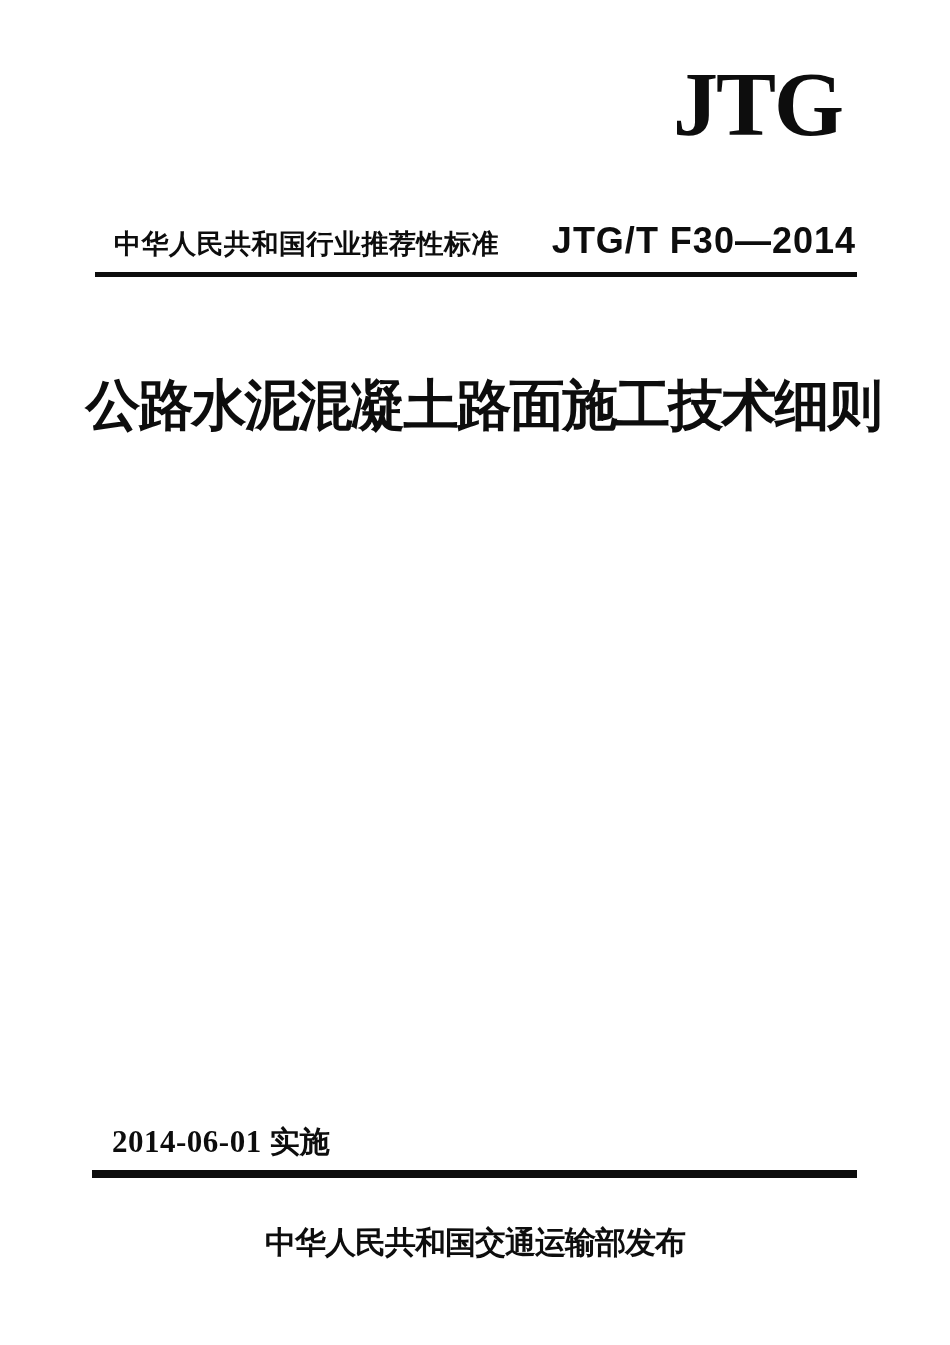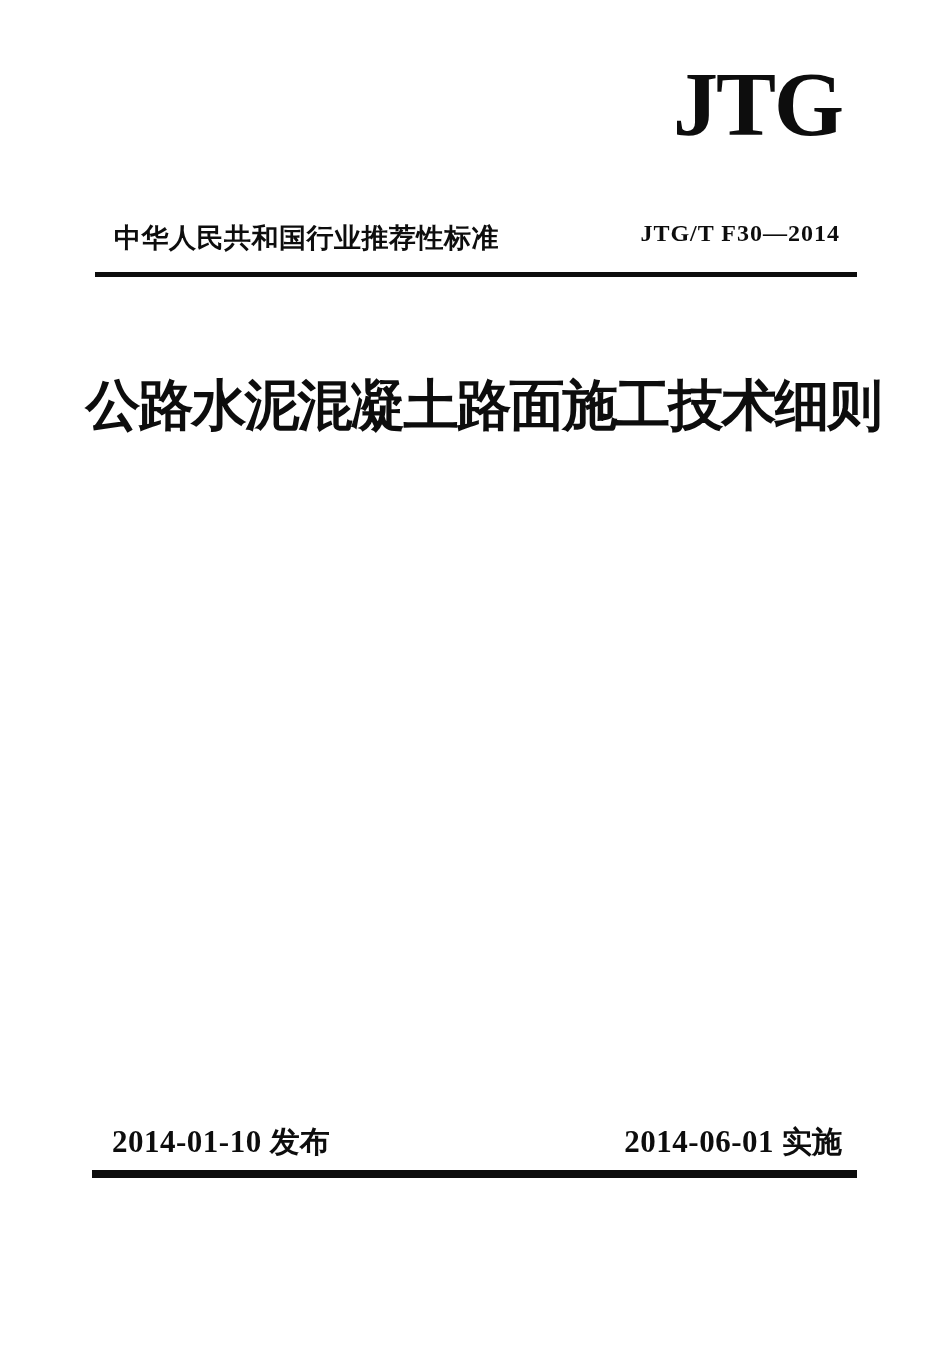--- a/index.html
+++ b/index.html
@@ -26,35 +26,35 @@
     line-height: 1;
     letter-spacing: -2px;
     color: #0d0d0d;
   }
 
   
   .header-row {
     position: absolute;
     top: 220px;
     left: 114px;
-    right: 110px;
+    right: 94px;
     display: flex;
     justify-content: space-between;
-    align-items: flex-start;
+    align-items: flex-end;
   }
   .std-class {
     font-family: "Liberation Sans", sans-serif;
     font-weight: bold;
     font-size: 27px;
     letter-spacing: 0.5px;
   }
   .std-number {
-    font-family: Liberation Serif, serif;
+    font-family: Liberation Sans, sans-serif;
     font-weight: bold;
-    font-size: 24px;
+    font-size: 36px;
     letter-spacing: 1px;
   }
 
   .rule-top {
     position: absolute;
     top: 272px;
     left: 95px;
     width: 762px;
     height: 5px;
     background: #0d0d0d;
@@ -148,23 +148,21 @@
     <span class="std-number">JTG/T F30—2014</span>
   </div>
 
   <div class="rule-top"></div>
 
   <div class="title-cn">公路水泥混凝土路面施工技术细则</div>
 
 
   <div class="dates-row">
     <span class="date-group">
-      <span class="date-num">2014-01-10</span><span class="date-label">发布</span>
-    </span>
-    <span class="date-group">
       <span class="date-num">2014-06-01</span><span class="date-label">实施</span>
     </span>
   </div>
 
   <div class="rule-bottom"></div>
 
+  <div class="publisher">中华人民共和国交通运输部发布</div>
 
 </div>
 
 </body></html>

